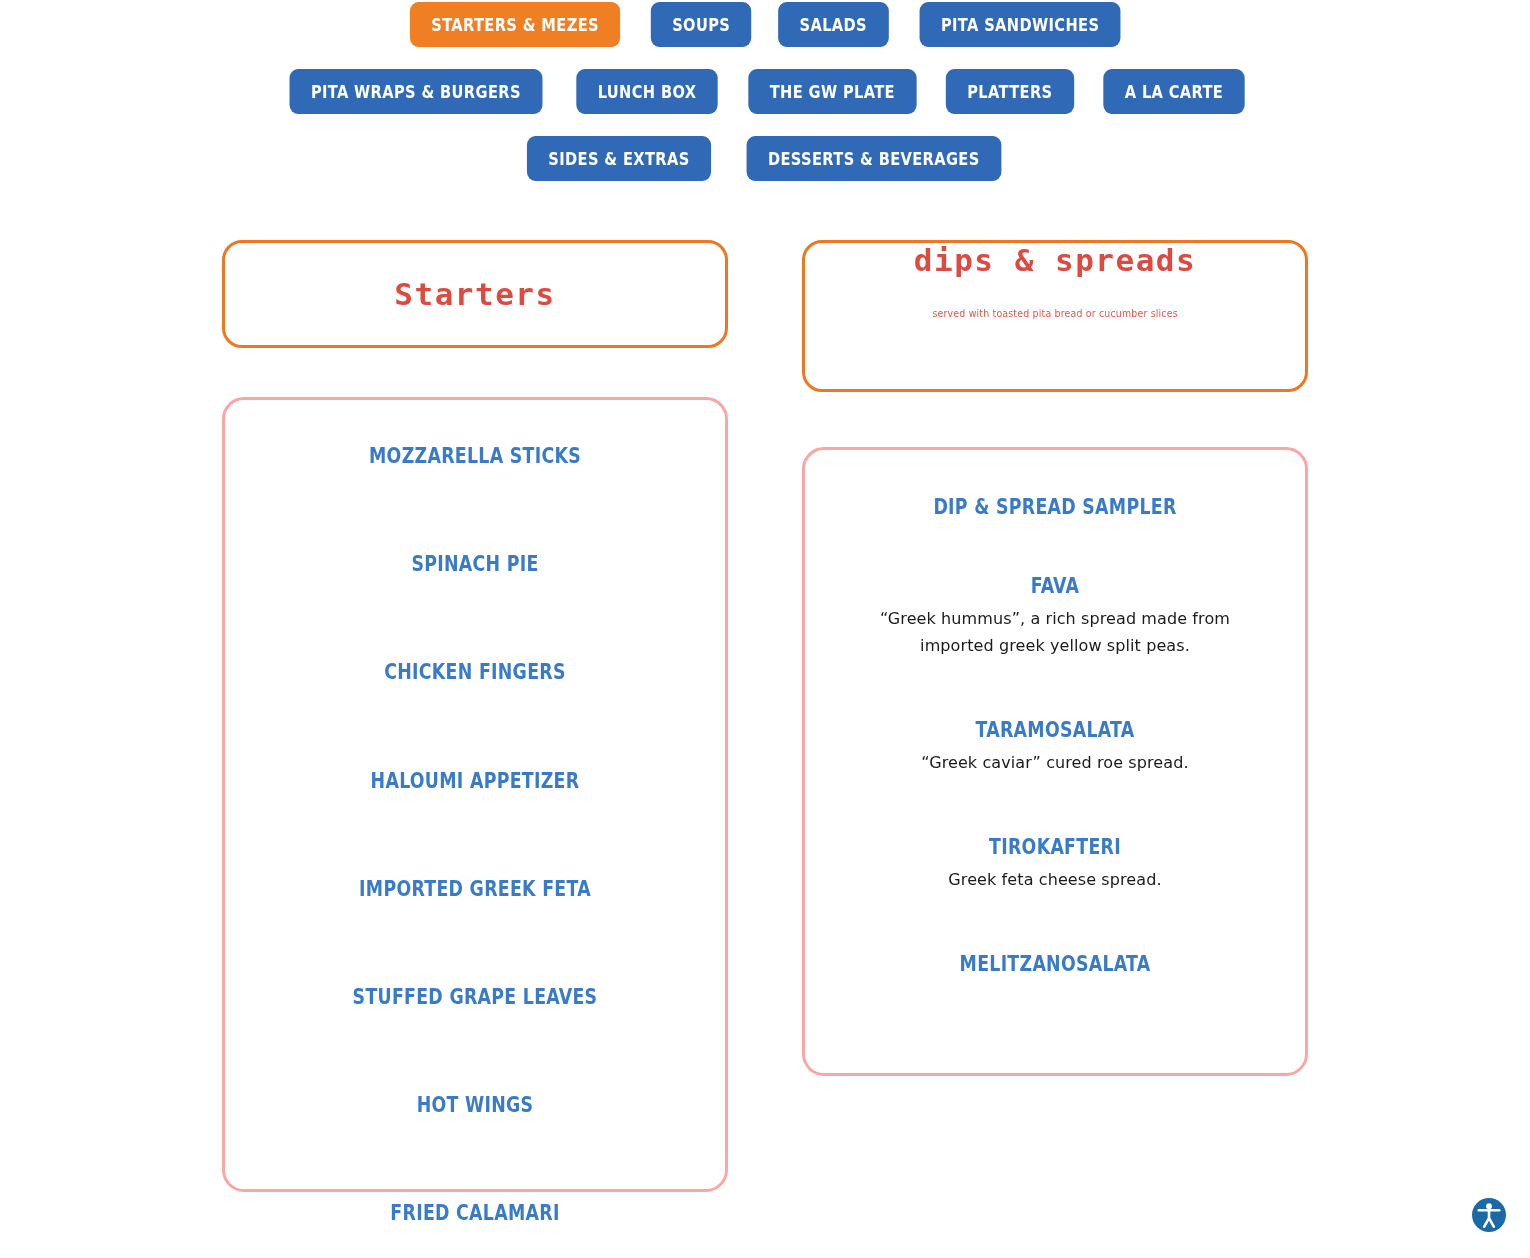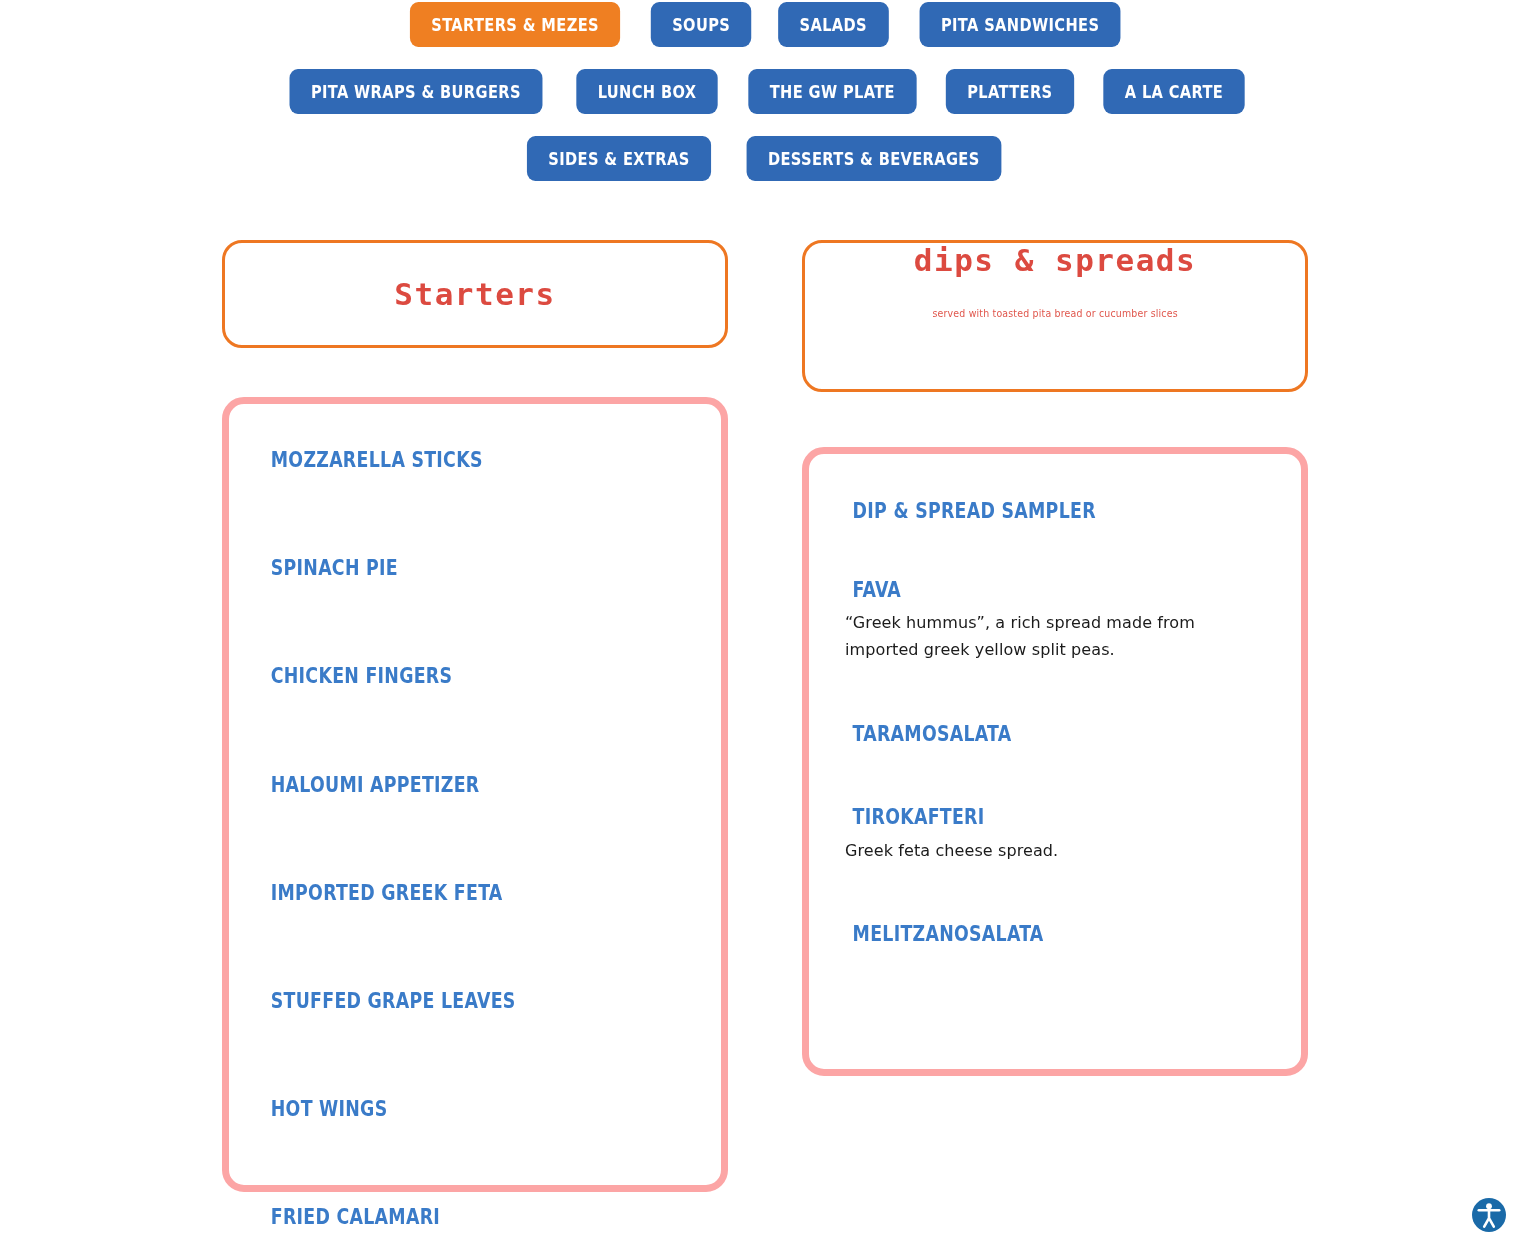--- a/index.html
+++ b/index.html
@@ -106,23 +106,24 @@
     font-size: 11px;
     font-weight: 400;
     color: #e0564c;
     letter-spacing: 0.2px;
     transform: scaleX(0.95);
   }
 
   
   .items-card {
     box-sizing: border-box;
-    border: 7px solid #fca5a5;
+    border: 3px solid #fca5a5;
     border-radius: 22px;
     background: #ffffff;
+    text-align: center;
   }
   .left-items {
     margin-top: 49px;
     height: 795px;
     padding: 44px 24px 0 24px;
   }
   .right-items {
     margin-top: 55px;
     height: 629px;
     padding: 45px 26px 0 26px;
@@ -218,20 +219,21 @@
     <div class="items-card right-items">
       <div class="dip-entry sampler">
         <div class="item-name">DIP &amp; SPREAD SAMPLER</div>
       </div>
       <div class="dip-entry">
         <div class="item-name">FAVA</div>
         <div class="item-desc">“Greek hummus”, a rich spread made from imported greek yellow split peas.</div>
       </div>
       <div class="dip-entry">
         <div class="item-name">TARAMOSALATA</div>
+        <div class="item-desc">“Greek caviar” cured roe spread.</div>
       </div>
       <div class="dip-entry">
         <div class="item-name">TIROKAFTERI</div>
         <div class="item-desc">Greek feta cheese spread.</div>
       </div>
       <div class="dip-entry">
         <div class="item-name">MELITZANOSALATA</div>
       </div>
     </div>
   </section>

